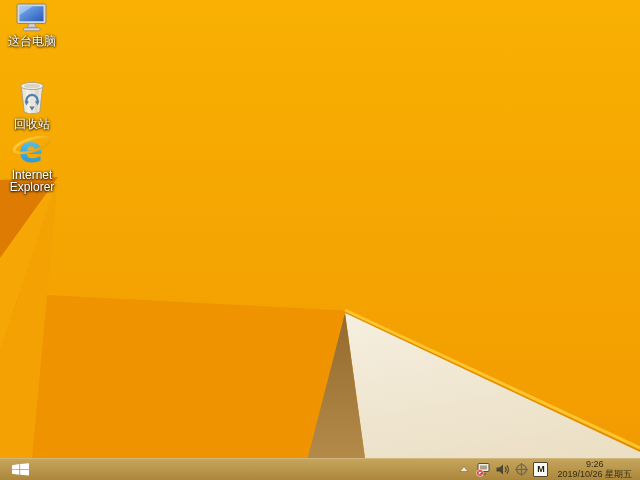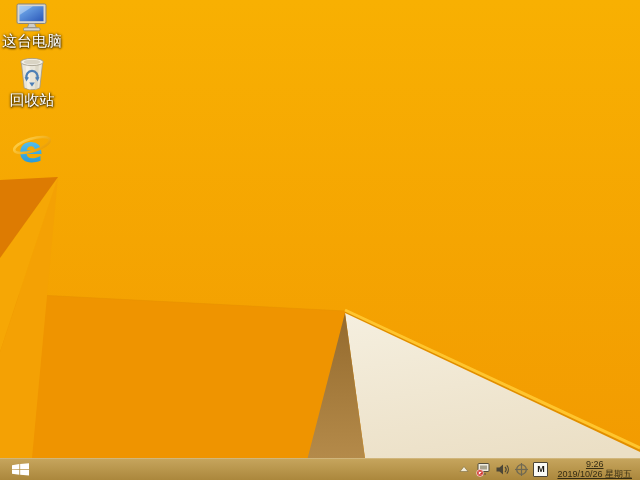--- a/index.html
+++ b/index.html
@@ -8,21 +8,21 @@
     font-family:"Liberation Sans",sans-serif;
     -webkit-user-select:none;user-select:none;
   }
   .wallpaper{position:absolute;left:0;top:0;width:640px;height:480px;}
   
   .desktop-icon{
     position:absolute;left:0;width:64px;text-align:center;cursor:default;
   }
   .desktop-icon .ico{display:block;margin:0 auto;}
   .icon-label{
-    margin-top:2px;font-size:15px;line-height:12px;color:#fff;
+    margin-top:2px;font-size:12px;line-height:12px;color:#fff;
     text-shadow:0 1px 2px rgba(0,0,0,.85),1px 0 2px rgba(0,0,0,.5),0 0 3px rgba(0,0,0,.45);
   }
   
   .taskbar{
     position:absolute;left:0;bottom:0;width:640px;height:22px;
     background:linear-gradient(#c7a65e,#ab873c);
     display:flex;align-items:center;
     box-shadow:inset 0 1px 0 rgba(255,255,255,.18);
   }
   .start-button{
@@ -36,21 +36,21 @@
     width:16px;height:22px;display:flex;align-items:center;justify-content:center;
   }
   .ime-box{
     width:13px;height:13px;background:#fbfbf6;border:1px solid #4a4435;border-radius:1px;
     font-size:9px;font-weight:bold;color:#1c1a14;line-height:13px;text-align:center;
     margin:0 1px;
   }
   .clock{
     height:22px;display:flex;flex-direction:column;justify-content:center;
     text-align:center;color:#352c13;font-size:9px;line-height:10px;
-    padding:0 4px 0 5px;white-space:nowrap;text-decoration:underline;
+    padding:0 4px 0 5px;white-space:nowrap;
   }
 </style>
 </head>
 <body>
 
 <div class="screen">
 
   <svg class="wallpaper" viewBox="0 0 640 480" preserveAspectRatio="none">
     <defs>
       <linearGradient id="bg" x1="0" y1="0" x2="0" y2="1">
@@ -97,40 +97,41 @@
     <svg class="ico" width="34" height="30" viewBox="0 0 34 30">
       <rect x="2" y="1" width="29" height="19.5" rx="1.5" fill="#d8d6d1" stroke="#87857f"></rect>
       <rect x="4.5" y="3.2" width="24" height="15" fill="url(#scr)"></rect>
       <polygon points="4.5,3.2 18,3.2 4.5,12" fill="#ffffff" opacity="0.35"></polygon>
       <path d="M14 20.5 h5.5 l1.8 4.2 h-9 z" fill="#cfcdc7" stroke="#8d8b85" stroke-width="0.8"></path>
       <rect x="8.5" y="24.8" width="16.5" height="3" rx="1.2" fill="#d8d6d1" stroke="#87857f" stroke-width="0.8"></rect>
     </svg>
     <div class="icon-label">这台电脑</div>
   </div>
 
-  <div class="desktop-icon" style="top:56px">
+  <div class="desktop-icon" style="top:80px">
     <svg class="ico" width="30" height="36" viewBox="0 0 30 36">
       <path d="M4.3,6 L7.2,32 Q15,35.5 22.8,32 L25.7,6 Z" fill="#e9e5d8" stroke="#9e9888" stroke-width="0.8"></path>
       <path d="M8.5,7 L10.3,32.8 L13.5,33.8 L12.5,7 Z" fill="#f6f3ea" opacity="0.8"></path>
       <path d="M18.5,7 L17.8,33.6 L20.5,32.9 L22,7 Z" fill="#d8d3c2" opacity="0.8"></path>
       <ellipse cx="15" cy="6" rx="11.3" ry="3.6" fill="#f3f0e7" stroke="#9e9888" stroke-width="0.8"></ellipse>
       <ellipse cx="15" cy="6" rx="8.2" ry="2.3" fill="#d9d4c4"></ellipse>
       <path d="M9.8,22.5 a5.6,5.6 0 1 1 10.4,0" fill="none" stroke="#4d7fb5" stroke-width="2.2"></path>
       <polygon points="7.6,21 12,21.5 9.3,25.5" fill="#4d7fb5"></polygon>
       <polygon points="22.4,21 18,21.5 20.7,25.5" fill="#4d7fb5"></polygon>
       <polygon points="12.2,26.5 17.8,26.5 15,30.5" fill="#4d7fb5"></polygon>
     </svg>
     <div class="icon-label">回收站</div>
   </div>
 
   <div class="desktop-icon" style="top:133px">
     <svg class="ico" width="42" height="34" viewBox="0 0 42 34">
       <text x="20" y="29" font-family="DejaVu Sans, sans-serif" font-weight="bold" font-size="36" fill="url(#ieg)" text-anchor="middle">e</text>
       <ellipse cx="21" cy="12" rx="18.5" ry="6.2" fill="none" stroke="url(#gold)" stroke-width="2.6" transform="rotate(-17 21 12)"></ellipse>
     </svg>
+    <div class="icon-label">Internet Explorer</div>
   </div>
 
   <div class="taskbar">
     <div class="start-button">
       <svg width="17" height="15" viewBox="0 0 20 15">
         <polygon points="0,2.4 8.6,1.1 8.6,6.9 0,7.1" fill="#ffffff"></polygon>
         <polygon points="9.6,1 20,0 20,6.85 9.6,6.9" fill="#ffffff"></polygon>
         <polygon points="0,7.9 8.6,7.8 8.6,13.6 0,12.4" fill="#ffffff"></polygon>
         <polygon points="9.6,7.8 20,7.85 20,14.7 9.6,13.75" fill="#ffffff"></polygon>
       </svg>

